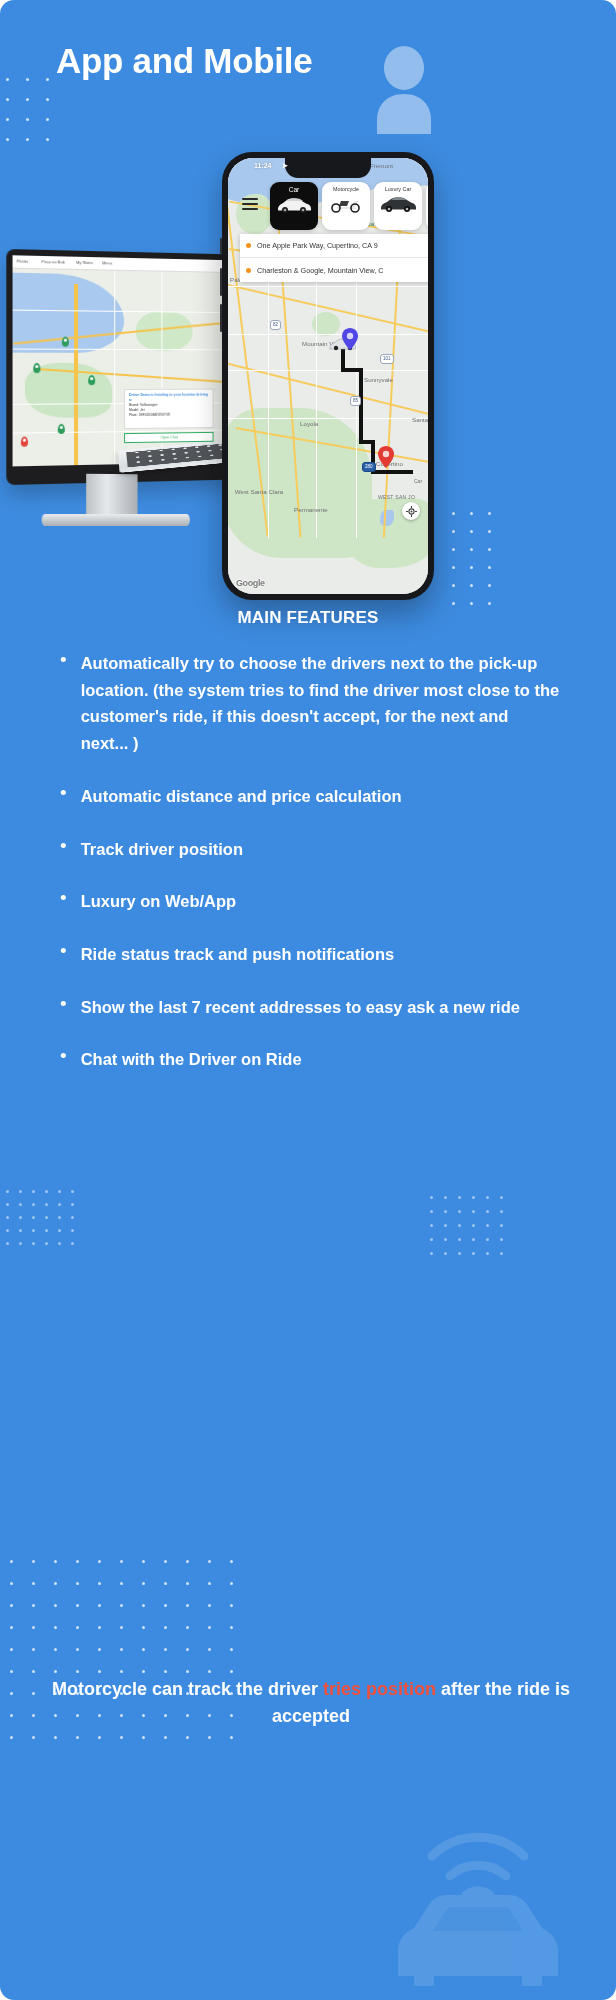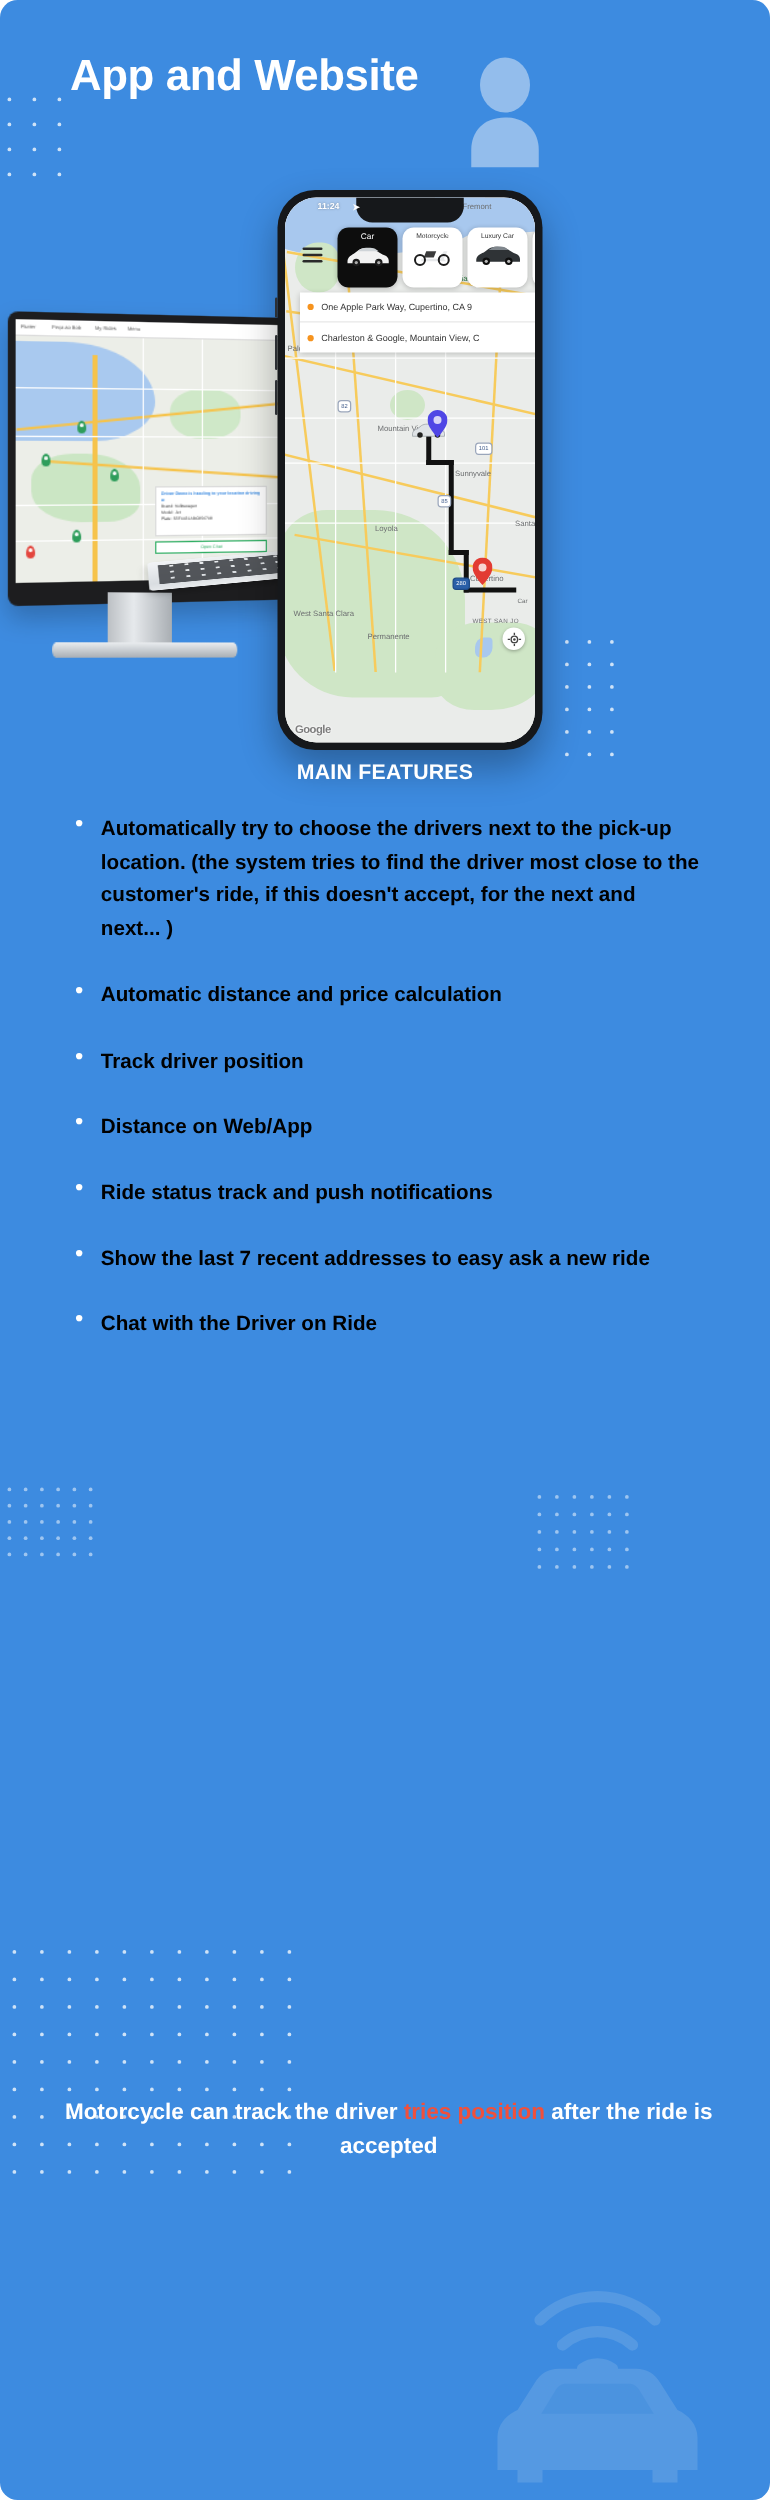--- a/index.html
+++ b/index.html
@@ -186,21 +186,21 @@
     width:78px; height:3px; background:#111; border-radius:2px; }
 
   
   .mf-title{
     position:absolute; left:0; top:608px; width:616px; text-align:center;
     color:#fff; font-weight:bold; font-size:17px; letter-spacing:.2px;
   }
   .features{ position:absolute; left:60px; top:650px; width:500px; }
   .feat{ display:flex; gap:14px; margin-bottom:26px; }
   .feat .bullet{ color:#fff; font-size:19px; line-height:1.2; margin-top:-1px; }
-  .feat .ftxt{ color:#000000; font-weight:bold; font-size:16.5px; line-height:1.62; }
+  .feat .ftxt{ color:#ffffff; font-weight:bold; font-size:16.5px; line-height:1.62; }
 
   
   .footline{
     position:absolute; left:46px; top:1676px; width:530px; text-align:center;
     color:#fff; font-weight:bold; font-size:18px; line-height:1.5;
   }
   .footline .hl{ color:#f0503c; }
 
   .car-wifi{ position:absolute; right:38px; bottom:10px; width:200px; height:210px; opacity:.38; }
 </style>
@@ -404,21 +404,21 @@
       <i style="left: 110px; top: 176px;"></i>
       <i style="left: 132px; top: 176px;"></i>
       <i style="left: 154px; top: 176px;"></i>
       <i style="left: 176px; top: 176px;"></i>
       <i style="left: 198px; top: 176px;"></i>
       <i style="left: 220px; top: 176px;"></i>
     </div>
 
   <div class="header">
     <div class="title">
-      <div>App and Website</div>
+      <div>App and Mobile</div>
     </div>
     <div class="avatar">
       <svg viewBox="0 0 62 90" width="62" height="90">
         <ellipse cx="31" cy="24" rx="20" ry="22" fill="#93bdec"></ellipse>
         <path d="M31 50c-17 0-27 11-27 26v14h54V76c0-15-10-26-27-26z" fill="#93bdec"></path>
       </svg>
     </div>
   </div>
 
   <div class="devices">
@@ -649,21 +649,21 @@
       <div class="feat">
         <span class="bullet">•</span>
         <span class="ftxt">Automatic distance and price calculation</span>
       </div>
       <div class="feat">
         <span class="bullet">•</span>
         <span class="ftxt">Track driver position</span>
       </div>
       <div class="feat">
         <span class="bullet">•</span>
-        <span class="ftxt">Distance on Web/App</span>
+        <span class="ftxt">Luxury on Web/App</span>
       </div>
       <div class="feat">
         <span class="bullet">•</span>
         <span class="ftxt">Ride status track and push notifications</span>
       </div>
       <div class="feat">
         <span class="bullet">•</span>
         <span class="ftxt">Show the last 7 recent addresses to easy ask a new ride</span>
       </div>
       <div class="feat">

